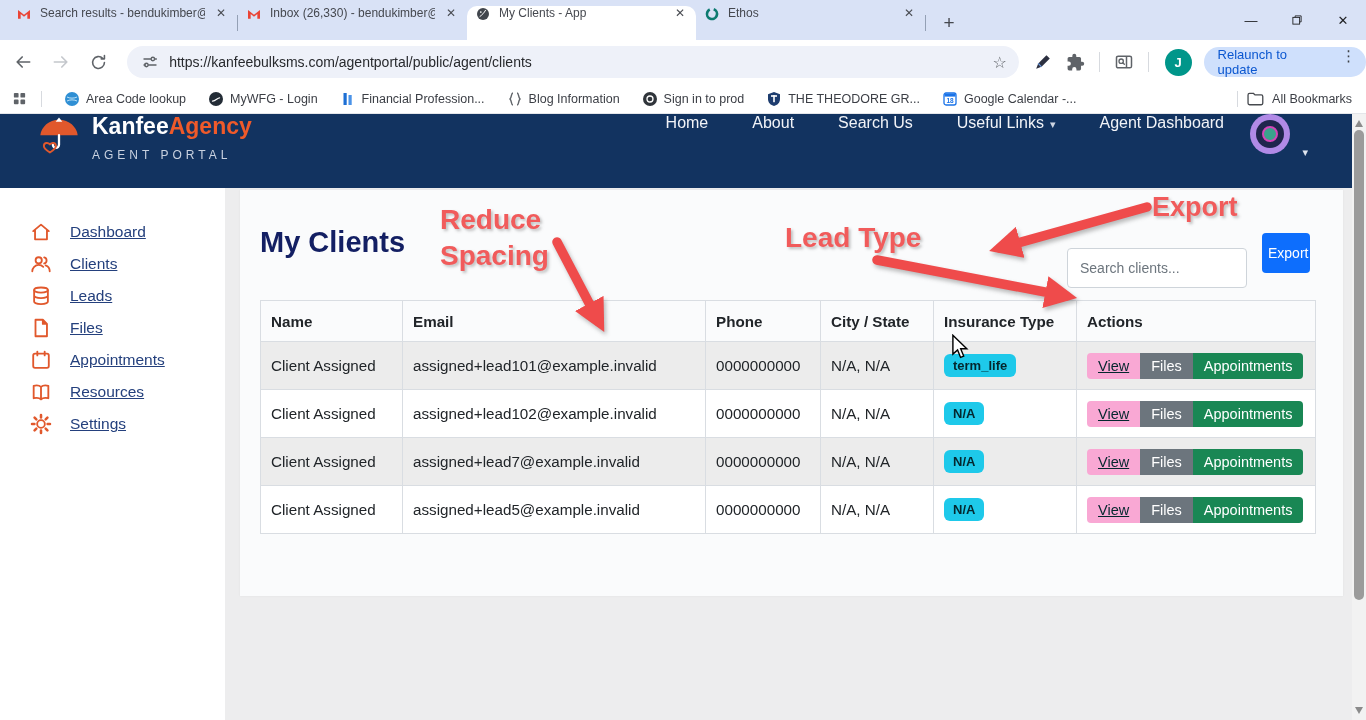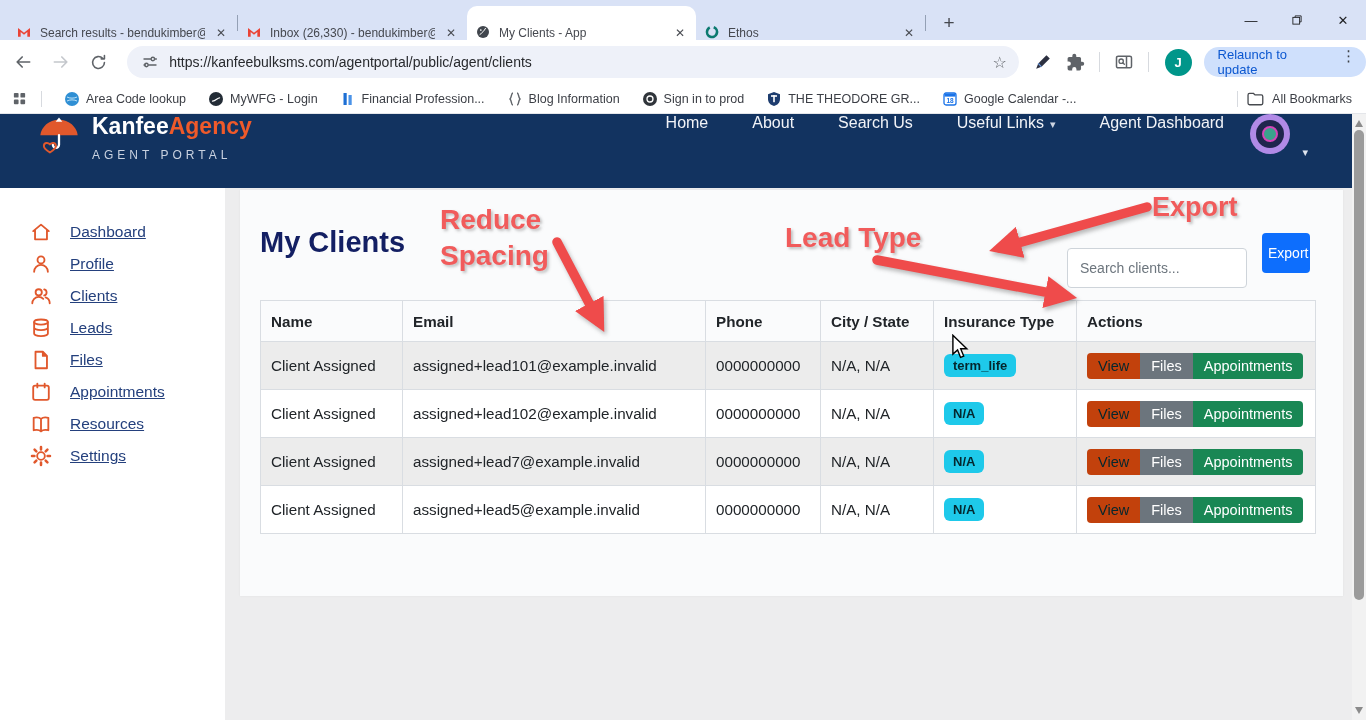--- a/index.html
+++ b/index.html
@@ -1,20 +1,20 @@
 <!DOCTYPE html>
 <html><head>
 <meta charset="utf-8">
 <style>
   html,body{margin:0;padding:0;background:#fff;font-family:"Liberation Sans",sans-serif;}
   #screen{position:relative;width:1366px;height:720px;overflow:hidden;background:#ededee;}
   svg{display:block;}
   
   .tabstrip{position:absolute;left:0;top:0;width:1366px;height:40px;background:#d9e2f6;display:flex;align-items:flex-end;}
-  .tab{position:relative;height:34px;width:229px;display:flex;align-items:flex-end;gap:8px;padding:0 8px;border-radius:10px 10px 0 0;box-sizing:border-box;}
+  .tab{position:relative;height:34px;width:229px;display:flex;align-items:flex-start;gap:8px;padding:0 8px;border-radius:10px 10px 0 0;box-sizing:border-box;}
   .tab.first{margin-left:8px;}
   .tab.active{background:#fff;}
   .tab-title{flex:1;font-size:12px;color:#45484f;white-space:nowrap;overflow:hidden;}
   .tab-close{font-size:12px;color:#4a4d53;padding:0 3px;cursor:default;}
   .tsep{width:1px;height:16px;background:#94a0b5;margin-bottom:9px;}
   .newtab{width:26px;height:26px;margin:0 0 4px 10px;display:flex;align-items:center;justify-content:center;font-size:19px;color:#45484f;border-radius:50%;}
   .wincontrols{position:absolute;right:0;top:0;height:40px;display:flex;}
   .winbtn{width:46px;height:40px;display:flex;align-items:center;justify-content:center;font-size:13px;color:#202124;}
   
   .toolbar{position:absolute;left:0;top:40px;width:1366px;height:44px;background:#fff;display:flex;align-items:center;}
@@ -59,21 +59,21 @@
   .search-input{position:absolute;right:96px;top:58px;width:180px;height:40px;box-sizing:border-box;border:1px solid #ced4da;border-radius:4px;background:#fff;padding:0 12px;font-size:14px;color:#212529;font-family:"Liberation Sans",sans-serif;}
   .search-input::placeholder{color:#6c757d;}
   .search-btn{position:absolute;right:33px;top:43px;width:48px;height:40px;background:#0d6efd;color:#fff;font-size:14px;border:none;border-radius:4px;font-family:"Liberation Sans",sans-serif;}
   table.clients{position:absolute;left:20px;top:110px;width:1055px;border-collapse:collapse;table-layout:fixed;}
   table.clients th{border:1px solid #d9dde2;text-align:left;font-size:15.2px;font-weight:bold;color:#212529;padding:9px 10px;height:22px;}
   table.clients td{border:1px solid #d9dde2;font-size:15.2px;color:#212529;padding:8px 10px;height:31px;background:#fff;}
   table.clients tr.striped td{background:#ececec;}
   .badge{display:inline-block;background:#1ec9ea;color:#04272e;font-size:13px;font-weight:bold;padding:4px 9px;border-radius:6px;}
   .btn-group{display:inline-flex;}
   .btn{font-size:14.5px;padding:5px 11px;white-space:nowrap;}
-  .btn-view{background:#c2410c;color:#04272e;border-radius:4px 0 0 4px;}
+  .btn-view{background:#f9a8d4;color:#04272e;border-radius:4px 0 0 4px;text-decoration:underline;}
   .btn-files{background:#6c757d;color:#fff;}
   .btn-appt{background:#198754;color:#fff;border-radius:0 4px 4px 0;}
   
   .ann{position:absolute;font-weight:bold;color:#f15b5b;text-shadow:2px 2px 3px rgba(80,80,80,.35);z-index:60;line-height:36px;}
   #ann-reduce{left:440px;top:202px;font-size:28px;width:145px;}
   #ann-lead{left:785px;top:220px;font-size:28px;}
   #ann-export{left:1152px;top:189px;font-size:27px;}
   .arrows{position:absolute;left:0;top:0;z-index:55;pointer-events:none;}
   .cursor{position:absolute;left:951px;top:334px;z-index:90;}
   
@@ -314,29 +314,20 @@
     </div>
 
     <div class="sidebar">
       <div class="sb-item">
         <span>
             <svg width="22" height="22" viewBox="0 0 24 24" fill="none" stroke="#e1582c" stroke-width="2" stroke-linecap="round" stroke-linejoin="round">
               <path d="M3.5 11L12 4l8.5 7M5.5 9.8V20h13V9.8"></path>
             </svg>
           </span>
         <span class="sb-label">Dashboard</span>
-      </div>
-      <div class="sb-item">
-        <span>
-            <svg width="22" height="22" viewBox="0 0 24 24" fill="none" stroke="#e1582c" stroke-width="2" stroke-linecap="round">
-              <circle cx="12" cy="7.5" r="3.8"></circle>
-              <path d="M4.5 20.5c0-4.1 3.4-7.5 7.5-7.5s7.5 3.4 7.5 7.5"></path>
-            </svg>
-          </span>
-        <span class="sb-label">Profile</span>
       </div>
       <div class="sb-item">
         <span>
             <svg width="22" height="22" viewBox="0 0 24 24" fill="none" stroke="#e1582c" stroke-width="2" stroke-linecap="round">
               <circle cx="9.5" cy="8" r="3.4"></circle>
               <path d="M2.5 20c0-3.9 3.1-7 7-7 2 0 3.7.8 5 2.1M15.5 4.8a3.4 3.4 0 0 1 0 6.6M17 13.5c2.6.8 4.5 3.3 4.5 6.5"></path>
             </svg>
           </span>
         <span class="sb-label">Clients</span>
       </div>

